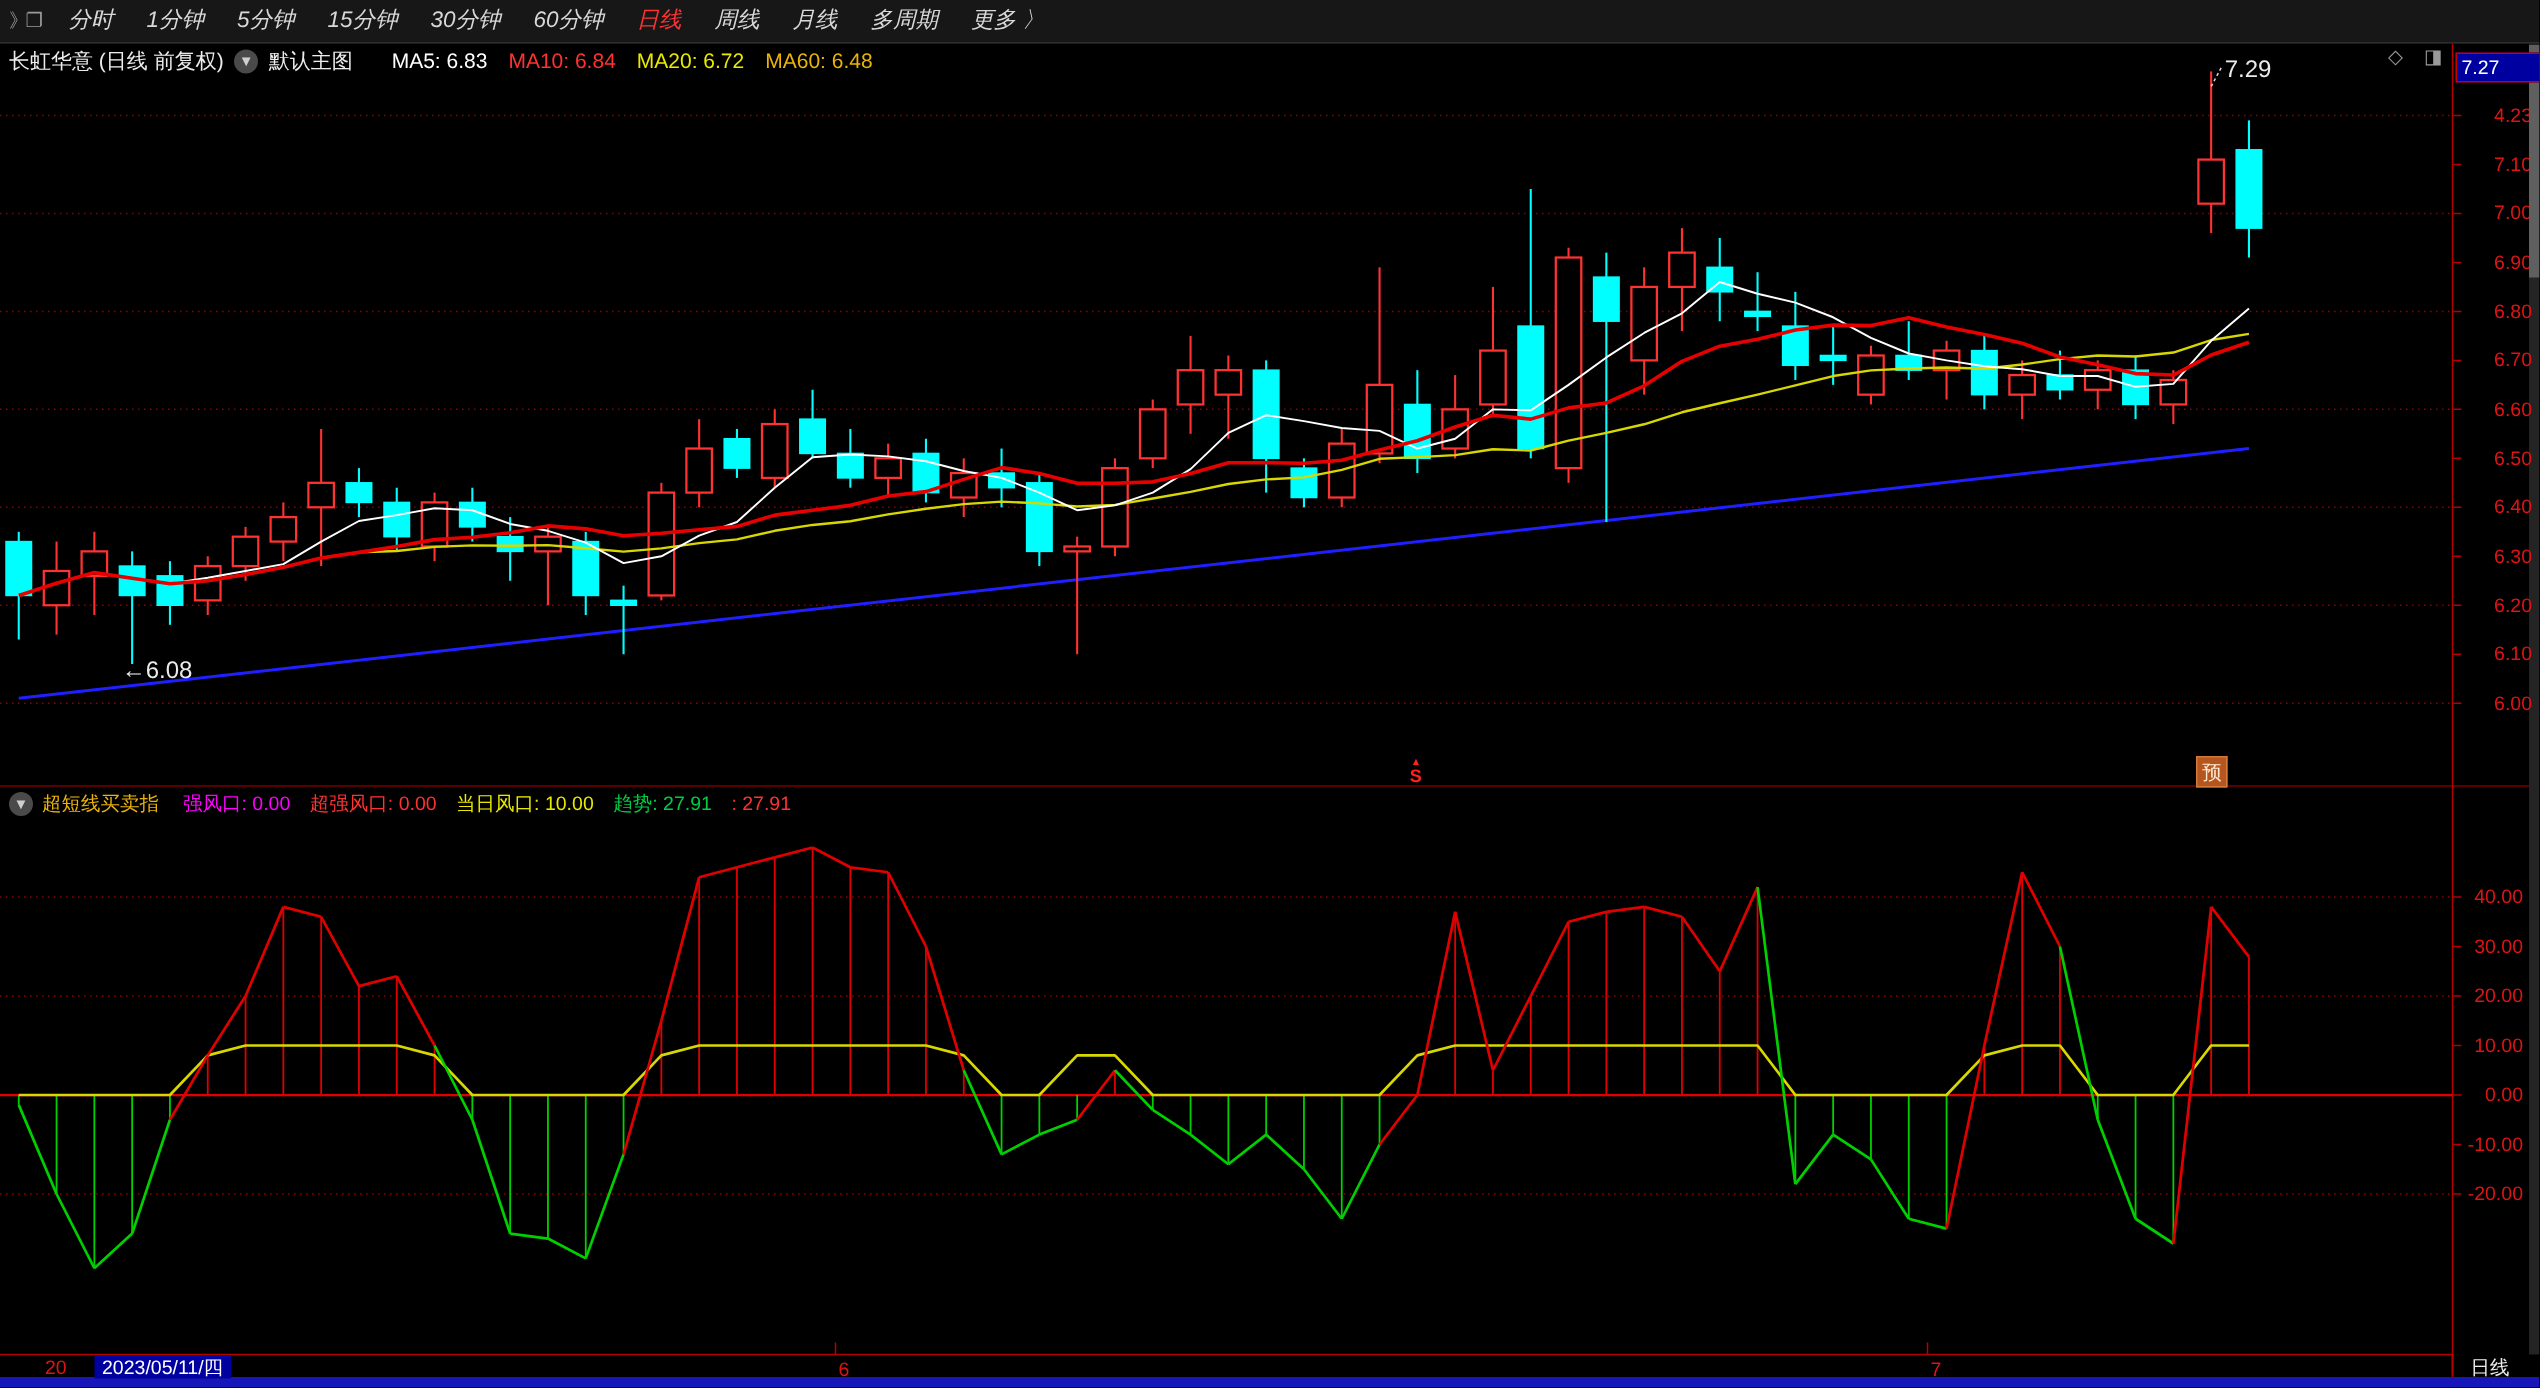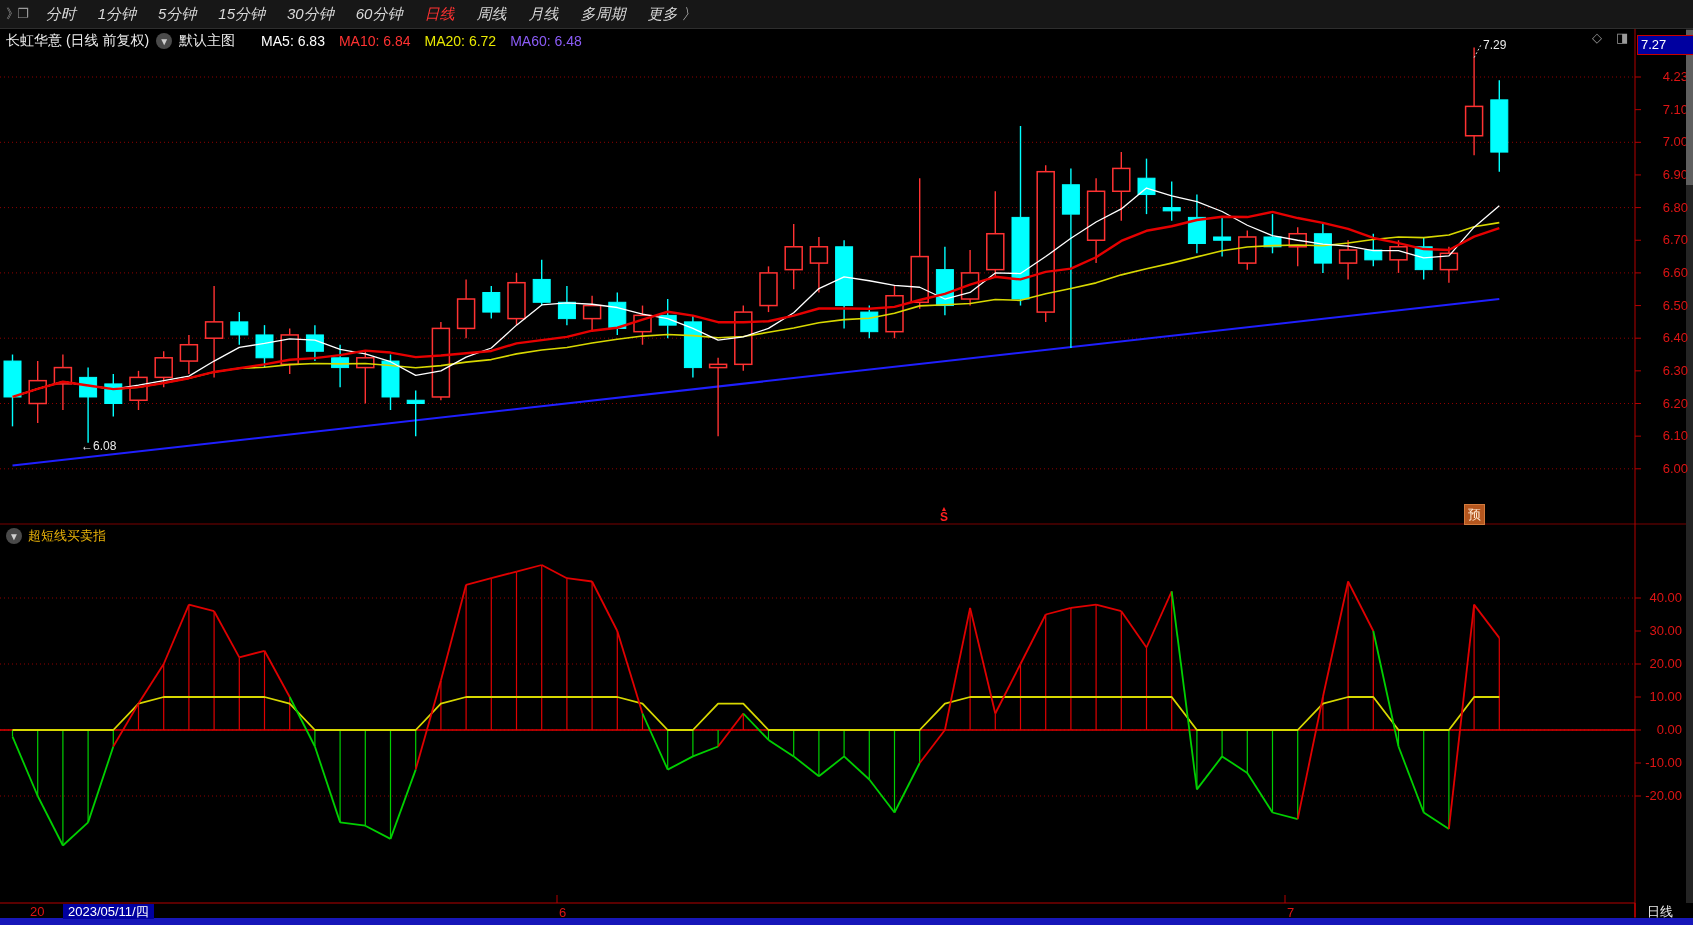--- a/index.html
+++ b/index.html
@@ -31,21 +31,21 @@
   .sub-head{position:absolute;left:6px;top:526px;height:20px;display:flex;align-items:center;z-index:4;font-size:13px;}
   .sub-head .t{color:#eab308;margin-right:16px;}
   .sub-pair{margin-right:13px;white-space:nowrap;}
   
   .baxis-year{position:absolute;left:30px;top:904px;color:#dd1414;font-size:13px;z-index:3;}
   .date-box{position:absolute;left:63px;top:904px;background:#0000a0;color:#fff;font-size:13px;
     padding:0 5px;line-height:15px;z-index:4;}
   .month-tick{position:absolute;top:905px;color:#dd1414;font-size:13px;z-index:3;}
   .period-label{position:absolute;left:1647px;top:903px;color:#ececec;font-size:13px;z-index:3;}
   
-  .anno{position:absolute;color:#eaeaea;font-size:12px;z-index:3;white-space:nowrap;}
+  .anno{position:absolute;color:#eaeaea;font-size:16px;z-index:3;white-space:nowrap;}
   .s-marker{position:absolute;color:#ff2020;font-size:12px;font-weight:bold;text-align:center;
     line-height:9px;z-index:3;}
   .s-marker .tri{font-size:7px;display:block;}
   .yu-badge{position:absolute;width:19px;height:19px;background:#b4561e;border:1px solid #d27a3c;
     color:#ffe9d2;font-size:13px;text-align:center;line-height:19px;z-index:3;}
   
   .vtrack{position:absolute;left:1686px;top:28px;width:7px;height:875px;background:#242424;z-index:2;}
   .vthumb{position:absolute;left:1686px;top:30px;width:7px;height:155px;background:#5f5f5f;z-index:3;}
   .hbar{position:absolute;left:0;top:918px;width:1693px;height:7px;background:#1717b9;z-index:3;}
   svg#chart{position:absolute;left:0;top:0;z-index:1;}
@@ -69,21 +69,21 @@
         <span class="nav-item">月线</span>
         <span class="nav-item">多周期</span>
         <span class="nav-item">更多 〉</span>
       </div>
   </div>
 
   <div class="info">
     <span class="stock-title">长虹华意 (日线 前复权)</span>
     <span class="dd-circle">▼</span>
     <span class="overlay-label">默认主图</span>
-    <span id="ma-labels"><span class="ma-label" style="color: rgb(255, 255, 255); margin-left: 12px;">MA5: 6.83</span><span class="ma-label" style="color: rgb(255, 50, 50);">MA10: 6.84</span><span class="ma-label" style="color: rgb(232, 232, 0);">MA20: 6.72</span><span class="ma-label" style="color: #8b5cf6;">MA60: 6.48</span></span>
+    <span id="ma-labels"><span class="ma-label" style="color: rgb(255, 255, 255); margin-left: 12px;">MA5: 6.83</span><span class="ma-label" style="color: rgb(255, 50, 50);">MA10: 6.84</span><span class="ma-label" style="color: rgb(232, 232, 0);">MA20: 6.72</span><span class="ma-label" style="color: #eab308;">MA60: 6.48</span></span>
   </div>
   <div class="right-icons">
     <span>◇</span>
     <span>◨</span>
   </div>
 
   <div class="cur-price">7.27</div>
 
   <svg id="chart" width="1693" height="925">
       <line x1="0" y1="524" x2="1693" y2="524" stroke="#7a0000" stroke-width="1"></line>
@@ -452,20 +452,21 @@
       <div class="plabel" style="left: 1630px; top: 656px;">20.00</div>
       <div class="plabel" style="left: 1630px; top: 689px;">10.00</div>
       <div class="plabel" style="left: 1630px; top: 722px;">0.00</div>
       <div class="plabel" style="left: 1630px; top: 755px;">-10.00</div>
       <div class="plabel" style="left: 1630px; top: 788px;">-20.00</div>
     </div>
 
   <div class="sub-head">
     <span class="dd-circle" style="margin:0 6px 0 0">▼</span>
     <span class="t">超短线买卖指</span>
+    <span id="sub-pairs"><span class="sub-pair" style="color: rgb(255, 0, 255);">强风口: 0.00</span><span class="sub-pair" style="color: rgb(255, 50, 50);">超强风口: 0.00</span><span class="sub-pair" style="color: rgb(232, 232, 0);">当日风口: 10.00</span><span class="sub-pair" style="color: rgb(0, 204, 68);">趋势: 27.91</span><span class="sub-pair" style="color: rgb(255, 50, 50);">: 27.91</span></span>
   </div>
 
   <div class="baxis-year">20</div>
   <div class="date-box">2023/05/11/四</div>
   <div id="month-ticks">
       <span class="month-tick" style="left: 559px;">6</span>
       <span class="month-tick" style="left: 1287px;">7</span>
     </div>
   <div class="period-label">日线</div>
 

